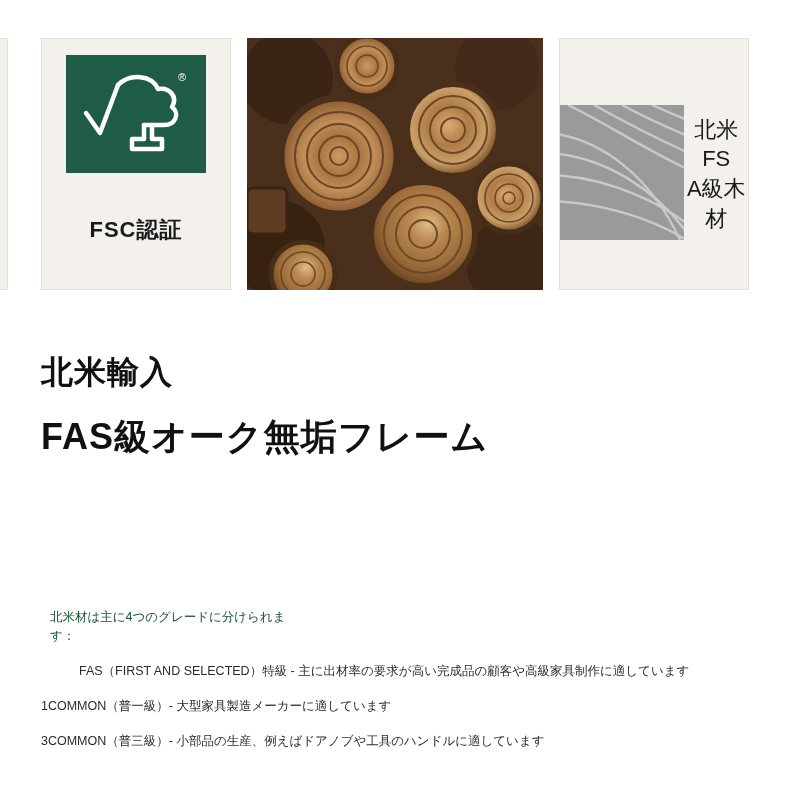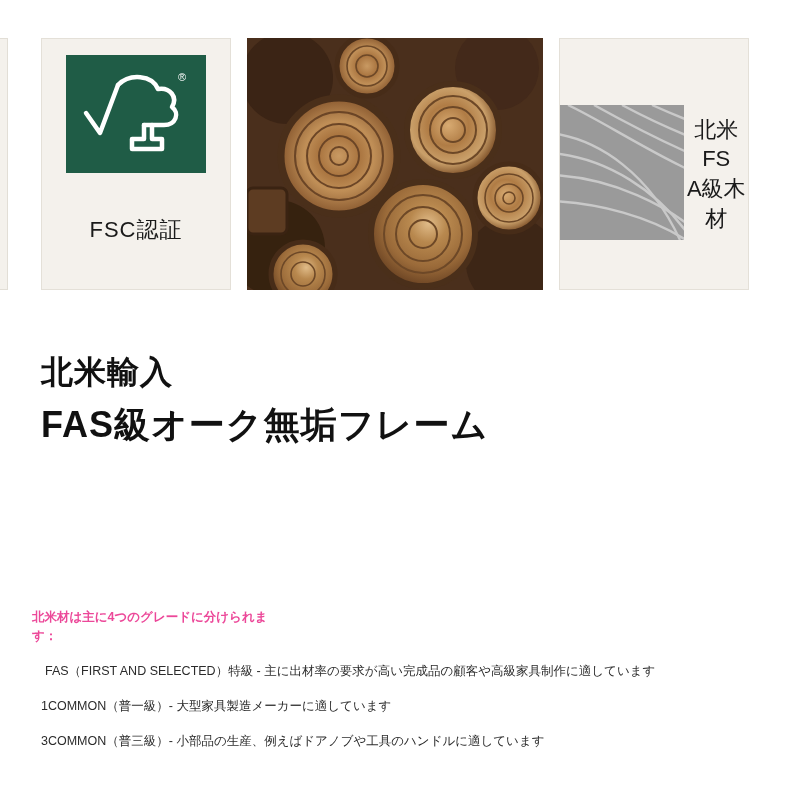--- a/index.html
+++ b/index.html
@@ -57,21 +57,21 @@
     width: 140px;
     height: 118px;
     background: #1f5c46;
     position: relative;
   }
   .fsc-label {
     font-size: 22px;
     color: #1a1a1a;
     letter-spacing: 1px;
     margin-top: 42px;
-    font-weight: 400;
+    font-weight: 700;
   }
 
   .card-logs {
     left: 247px;
     width: 296px;
     border: none;
     background: #6b4326;
     overflow: hidden;
   }
   .logs-canvas { display: block; width: 296px; height: 252px; }
@@ -112,49 +112,48 @@
     color: #111111;
     letter-spacing: 1px;
     line-height: 1.3;
   }
   .headline .line2 {
     font-size: 36px;
     font-weight: 700;
     color: #111111;
     letter-spacing: 1px;
     line-height: 1.3;
-    margin-top: 8px;
+    margin-top: 20px;
   }
 
   
   .grade-intro {
     position: absolute;
-    left: 32px;
+    left: 50px;
     top: 608px;
     width: 250px;
     font-size: 12.5px;
     line-height: 1.55;
-    color: #ec4899;
-    font-weight: bold;
+    color: #14532d;
   }
 
   .grade-list {
     position: absolute;
     left: 41px;
     top: 662px;
     width: 720px;
   }
   .grade-row {
     font-size: 12.5px;
     color: #2b2b2b;
     line-height: 1.5;
     margin-bottom: 16px;
     white-space: nowrap;
   }
-  .grade-row.first { padding-left: 4px; }
+  .grade-row.first { padding-left: 4px; margin-left: 34px; }
 </style>
 </head>
 <body>
 
 <div class="page">
 
   <div class="cards">
 
     <div class="card-peek"></div>
 

